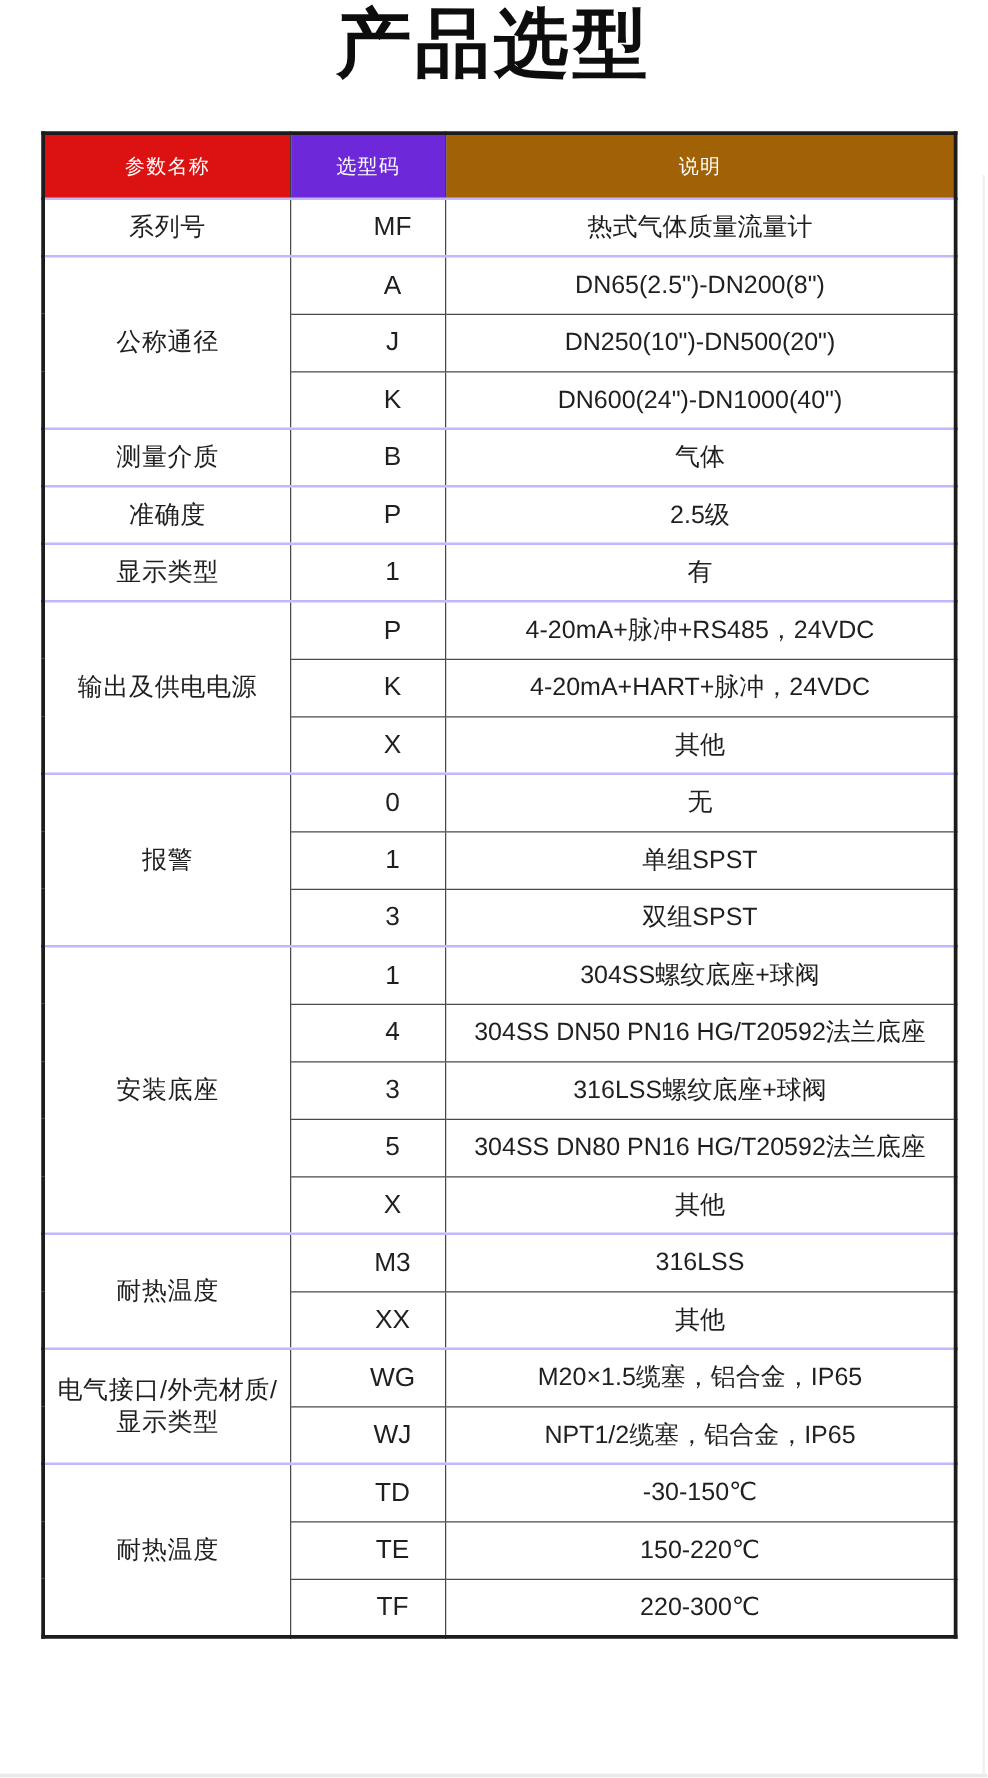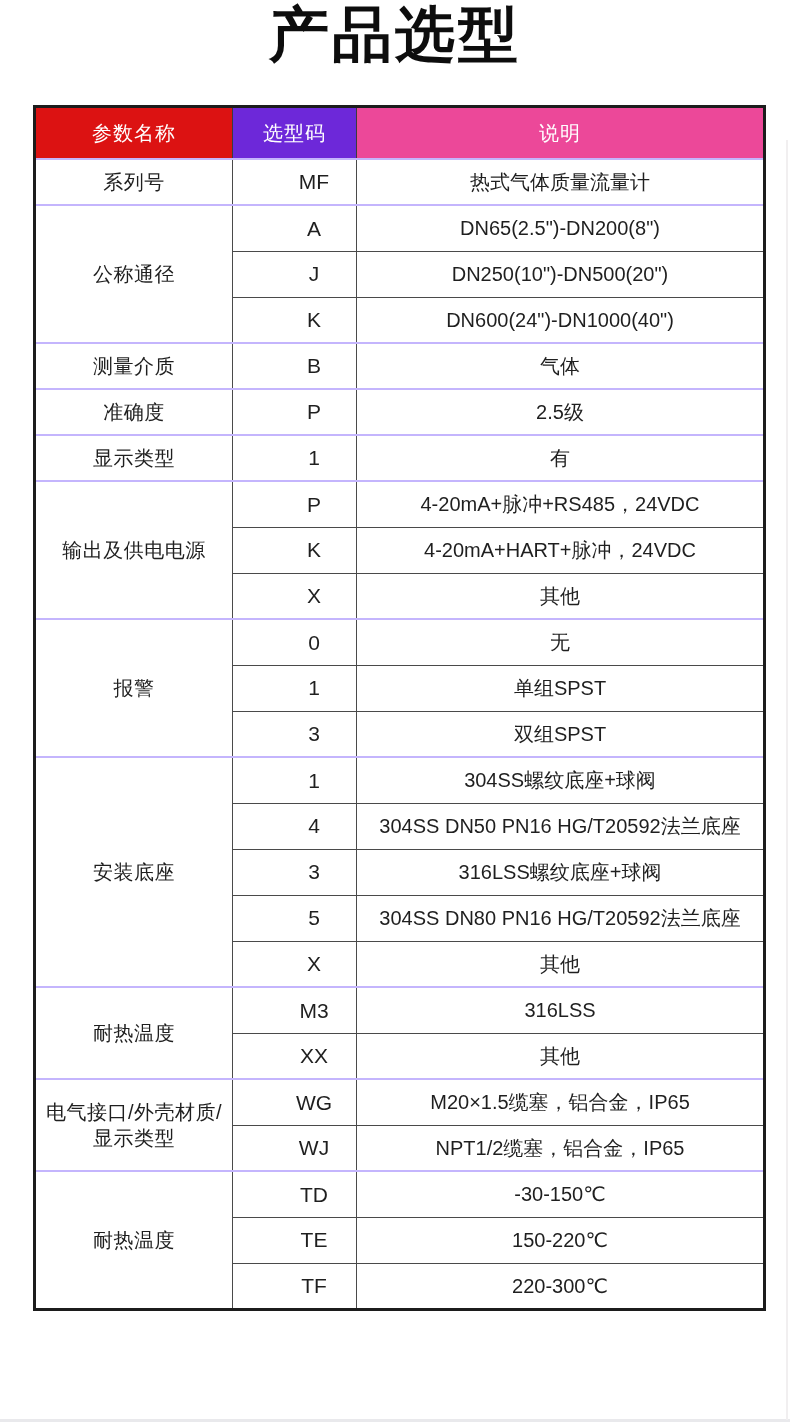--- a/index.html
+++ b/index.html
@@ -27,21 +27,21 @@
     margin: 35px 27px 0 33px;
     border: 3px solid #1c1c1c;
     background: #ffffff;
   }
   col.c-param { width: 198px; }
   col.c-code  { width: 124px; }
   col.c-desc  { width: 408px; }
   .spec-table th {
     height: 48px;
     color: #ffffff;
-    font-size: 20px;
+    font-size: 16px;
     font-weight: 500;
     text-align: center;
     vertical-align: middle;
     border: 1.5px solid #3c3c3c;
     letter-spacing: 1px;
   }
   .spec-table td {
     height: 46px;
     font-size: 20px;
     color: #1f1f1f;
@@ -77,21 +77,21 @@
 <table class="spec-table">
   <colgroup>
     <col class="c-param">
       <col class="c-code">
       <col class="c-desc">
   </colgroup>
   <thead>
     <tr class="thead-row">
       <th style="background: rgb(220, 18, 18);">参数名称</th>
       <th style="background: #6d28d9;">选型码</th>
-      <th style="background: #ec4899;">说明</th>
+      <th style="background: #a16207;">说明</th>
     </tr>
   </thead>
   <tbody id="spec-tbody">
   <tr class="group-start">
         <td class="param-cell" rowspan="1">系列号</td>
         <td class="code-cell">MF</td>
         <td class="desc-cell">热式气体质量流量计</td>
       </tr>
       <tr class="group-start">
         <td class="param-cell" rowspan="3">公称通径</td>

